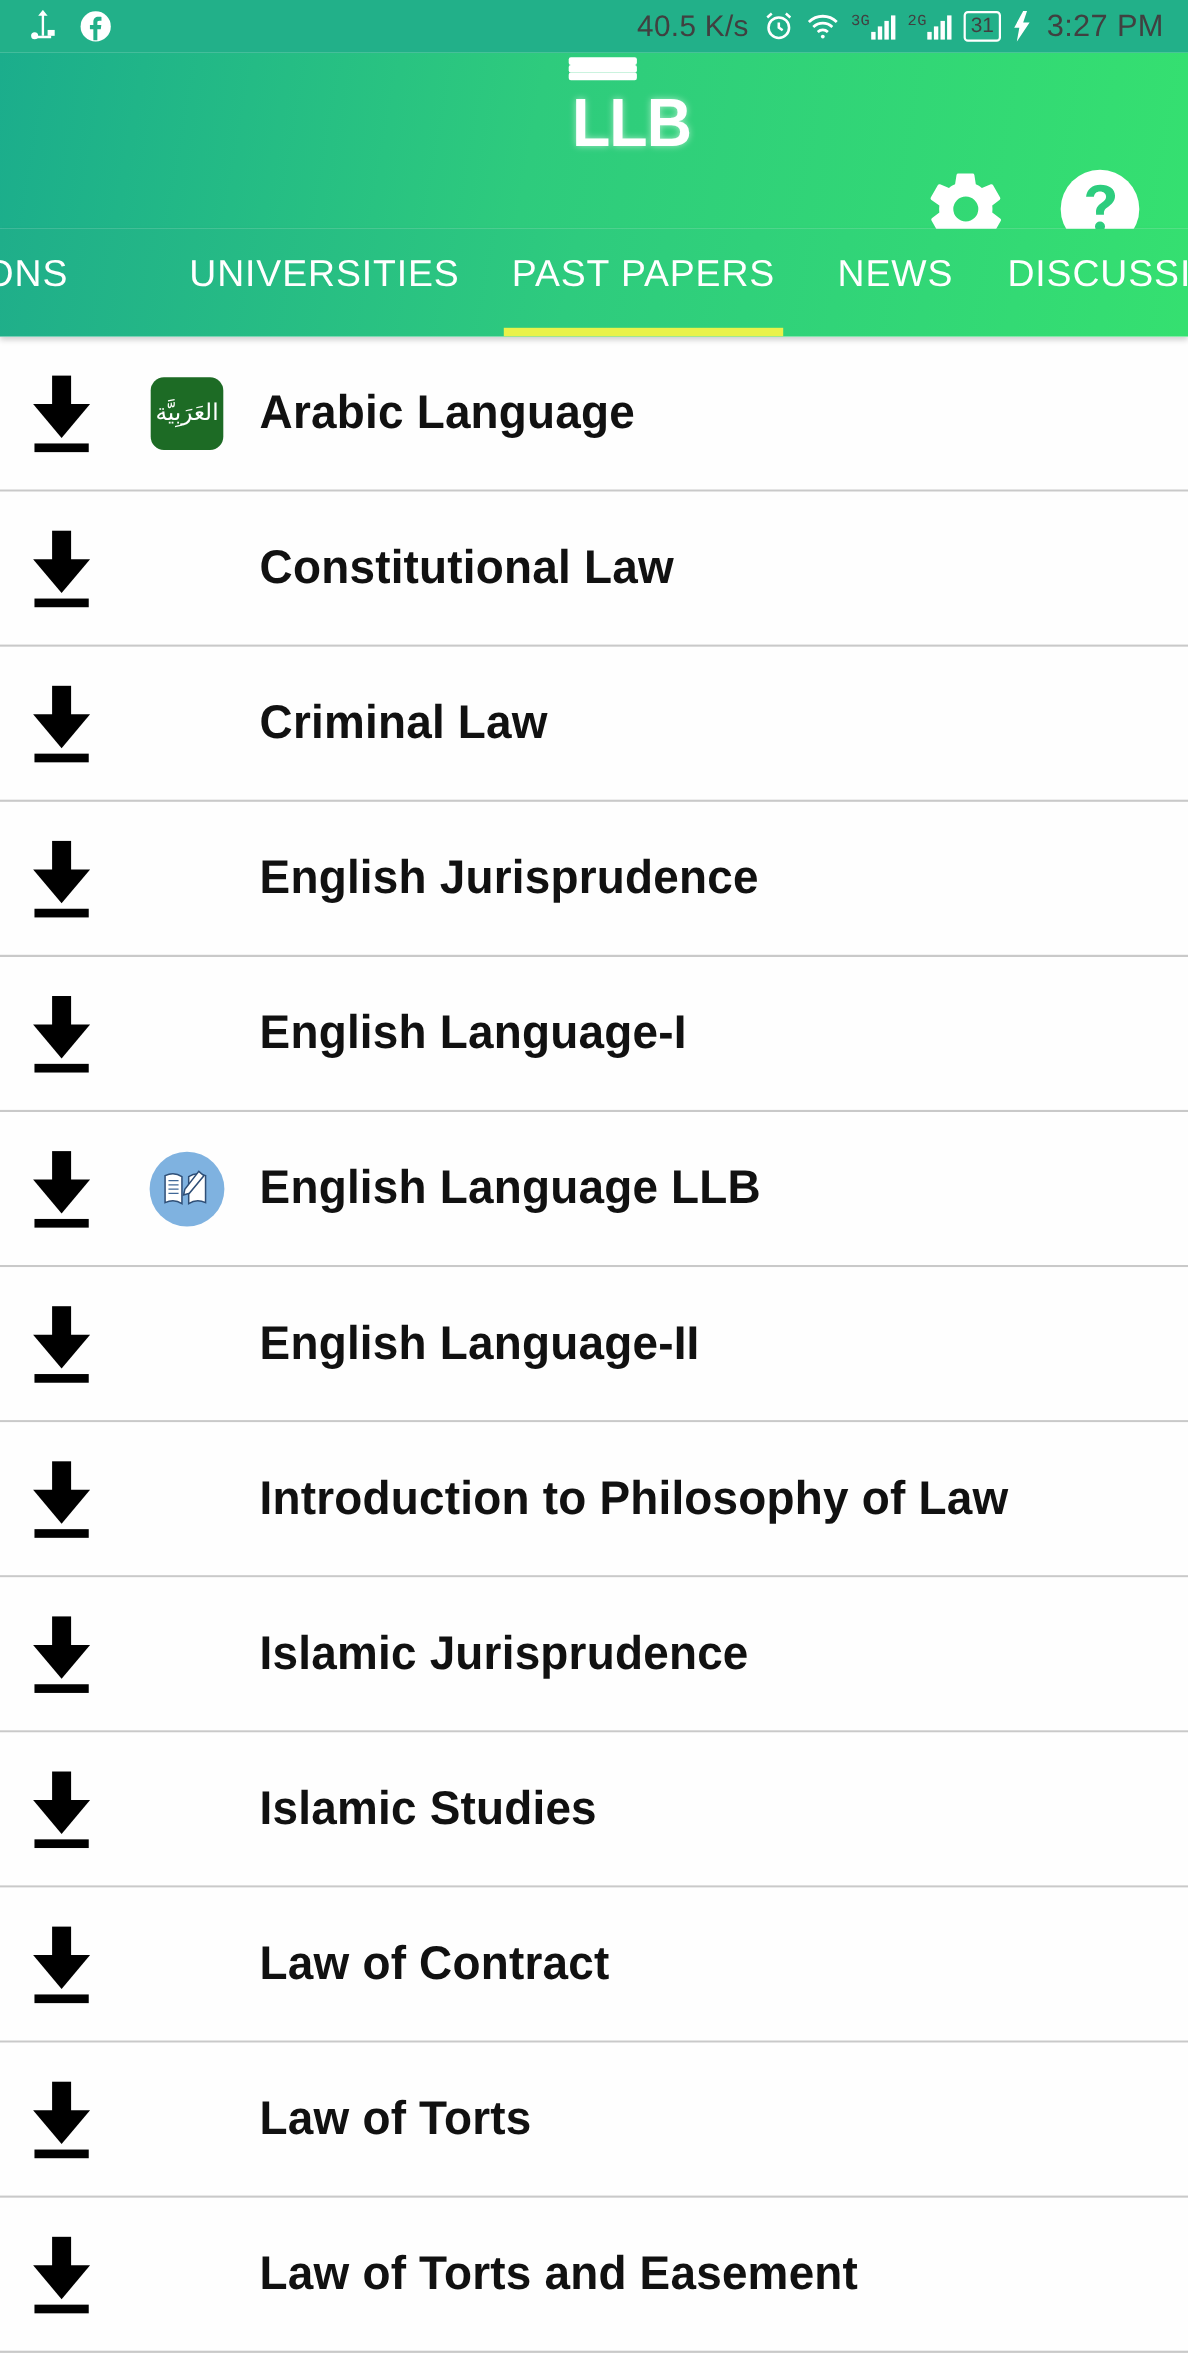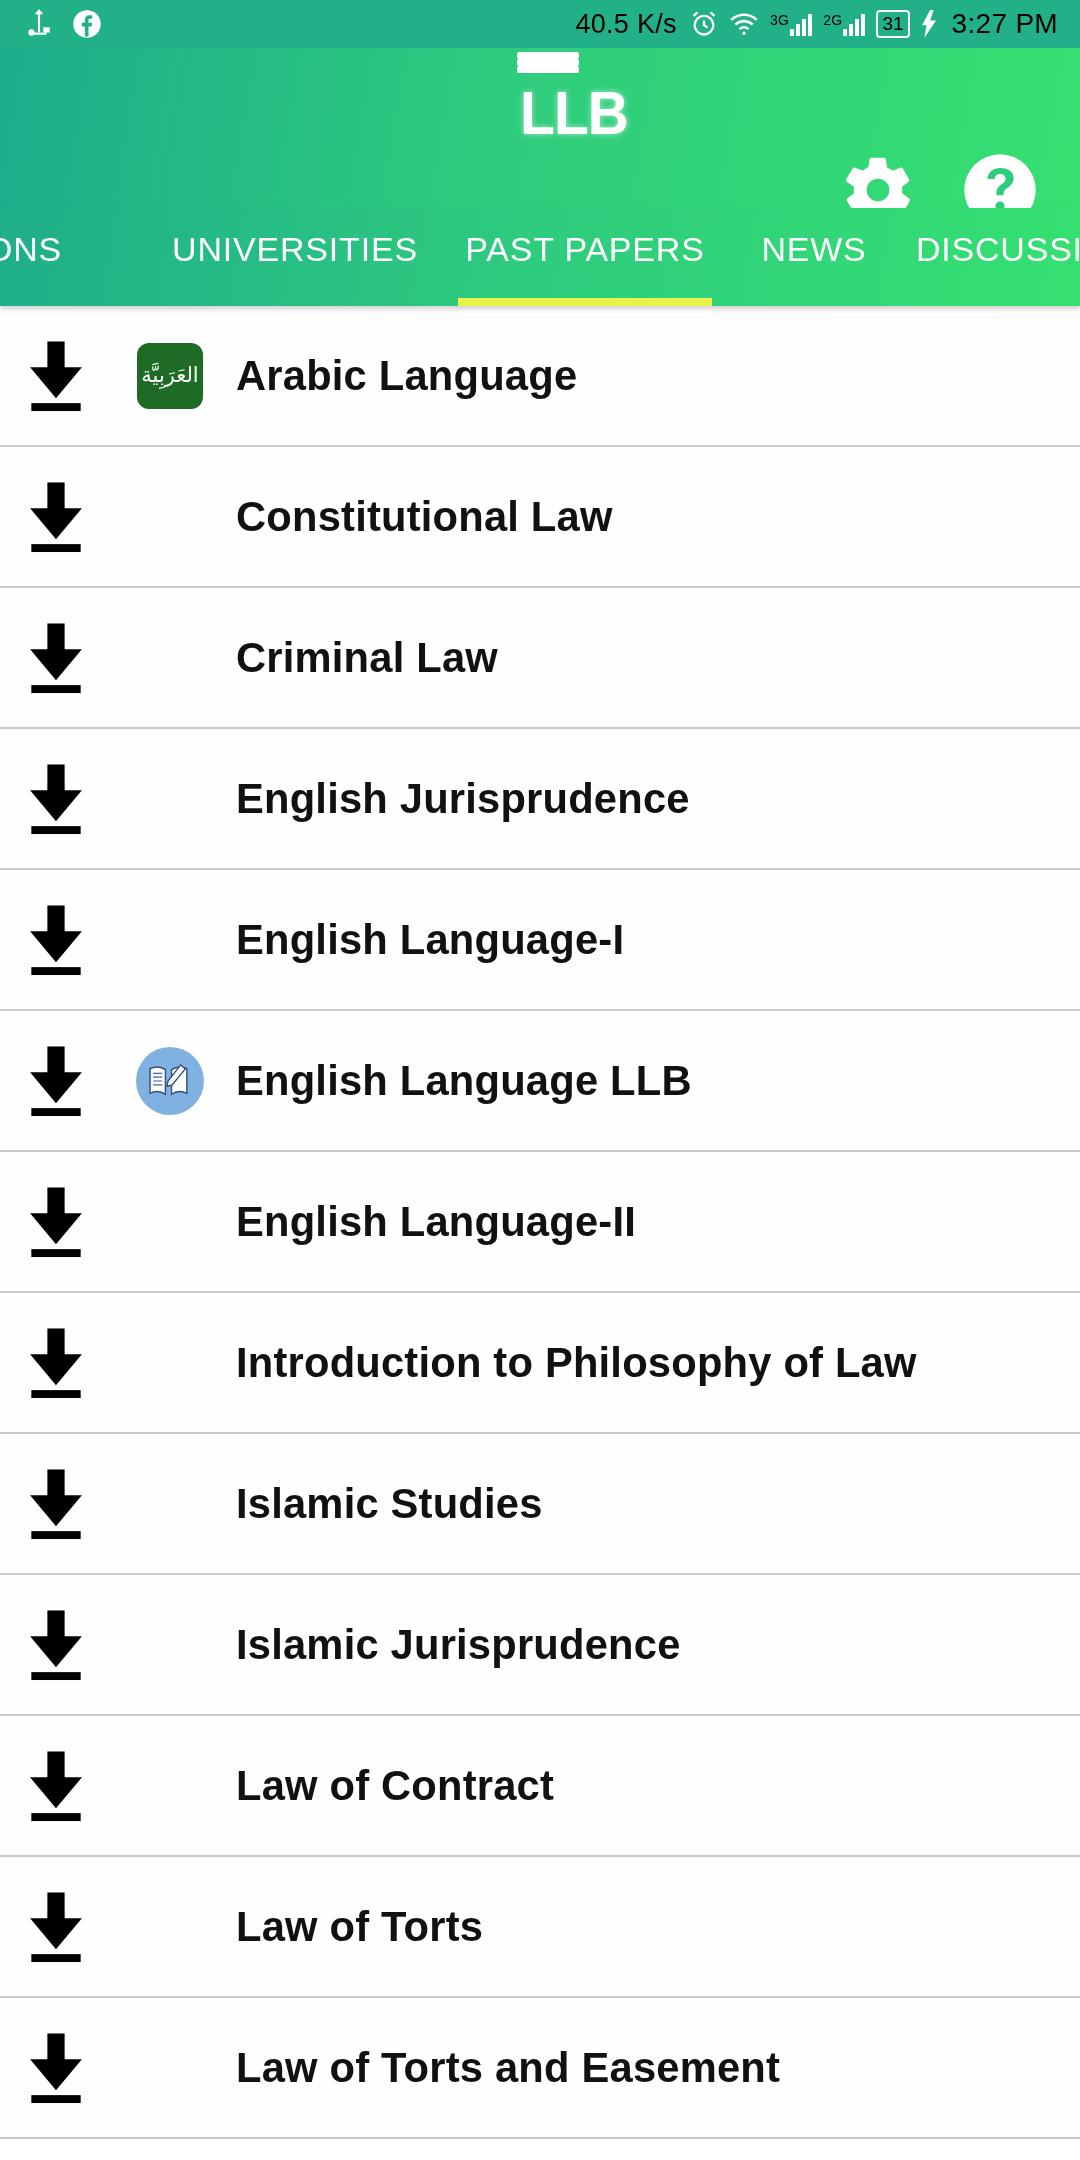--- a/index.html
+++ b/index.html
@@ -12,36 +12,36 @@
   }
 
   
   .status-bar {
     height: 48px;
     width: 1080px;
     background: #22b089;
     display: flex;
     align-items: center;
     padding: 0 22px 0 26px;
-    color: #000000;
+    color: #404040;
   }
   .status-left { display: flex; align-items: center; gap: 20px; }
   .status-right {
     margin-left: auto;
     display: flex;
     align-items: center;
     gap: 11px;
     font-size: 27px;
     letter-spacing: 0.3px;
   }
   .status-right .netspeed { font-size: 27px; margin-right: 2px; }
   .status-right .clock { font-size: 28px; margin-left: 4px; }
   .sicon { display: inline-flex; align-items: center; }
 
-  .sig-wrap { display: inline-flex; position: relative; }
+  .sig-wrap { display: inline-flex; position: relative; font-family: Liberation Mono, monospace; }
   .sig-label {
     font-size: 14px;
     line-height: 1;
     align-self: flex-start;
     margin-right: 1px;
     margin-top: 1px;
   }
   .bars { display: inline-flex; align-items: flex-end; gap: 2px; height: 24px; }
   .bars i { display: block; width: 4px; background: #ffffff; }
   .bars i:nth-child(1) { height: 7px; }
@@ -396,48 +396,48 @@
     <div class="dl-cell">
       <svg width="70" height="74" viewBox="0 0 28 30">
           <g fill="#000">
             <rect x="10.5" y="1" width="7" height="12"></rect>
             <path d="M3.5 11.5h21L14 24z"></path>
             <rect x="4" y="26" width="20" height="3.2"></rect>
           </g>
         </svg>
     </div>
     <div class="thumb-cell"></div>
+    <div class="row-title">Islamic Jurisprudence</div>
+  </div>
+
+  <div class="row">
+    <div class="dl-cell">
+      <svg width="70" height="74" viewBox="0 0 28 30">
+          <g fill="#000">
+            <rect x="10.5" y="1" width="7" height="12"></rect>
+            <path d="M3.5 11.5h21L14 24z"></path>
+            <rect x="4" y="26" width="20" height="3.2"></rect>
+          </g>
+        </svg>
+    </div>
+    <div class="thumb-cell"></div>
     <div class="row-title">Islamic Studies</div>
   </div>
 
   <div class="row">
     <div class="dl-cell">
       <svg width="70" height="74" viewBox="0 0 28 30">
           <g fill="#000">
             <rect x="10.5" y="1" width="7" height="12"></rect>
             <path d="M3.5 11.5h21L14 24z"></path>
             <rect x="4" y="26" width="20" height="3.2"></rect>
           </g>
         </svg>
     </div>
     <div class="thumb-cell"></div>
-    <div class="row-title">Islamic Jurisprudence</div>
-  </div>
-
-  <div class="row">
-    <div class="dl-cell">
-      <svg width="70" height="74" viewBox="0 0 28 30">
-          <g fill="#000">
-            <rect x="10.5" y="1" width="7" height="12"></rect>
-            <path d="M3.5 11.5h21L14 24z"></path>
-            <rect x="4" y="26" width="20" height="3.2"></rect>
-          </g>
-        </svg>
-    </div>
-    <div class="thumb-cell"></div>
     <div class="row-title">Law of Contract</div>
   </div>
 
   <div class="row">
     <div class="dl-cell">
       <svg width="70" height="74" viewBox="0 0 28 30">
           <g fill="#000">
             <rect x="10.5" y="1" width="7" height="12"></rect>
             <path d="M3.5 11.5h21L14 24z"></path>
             <rect x="4" y="26" width="20" height="3.2"></rect>

